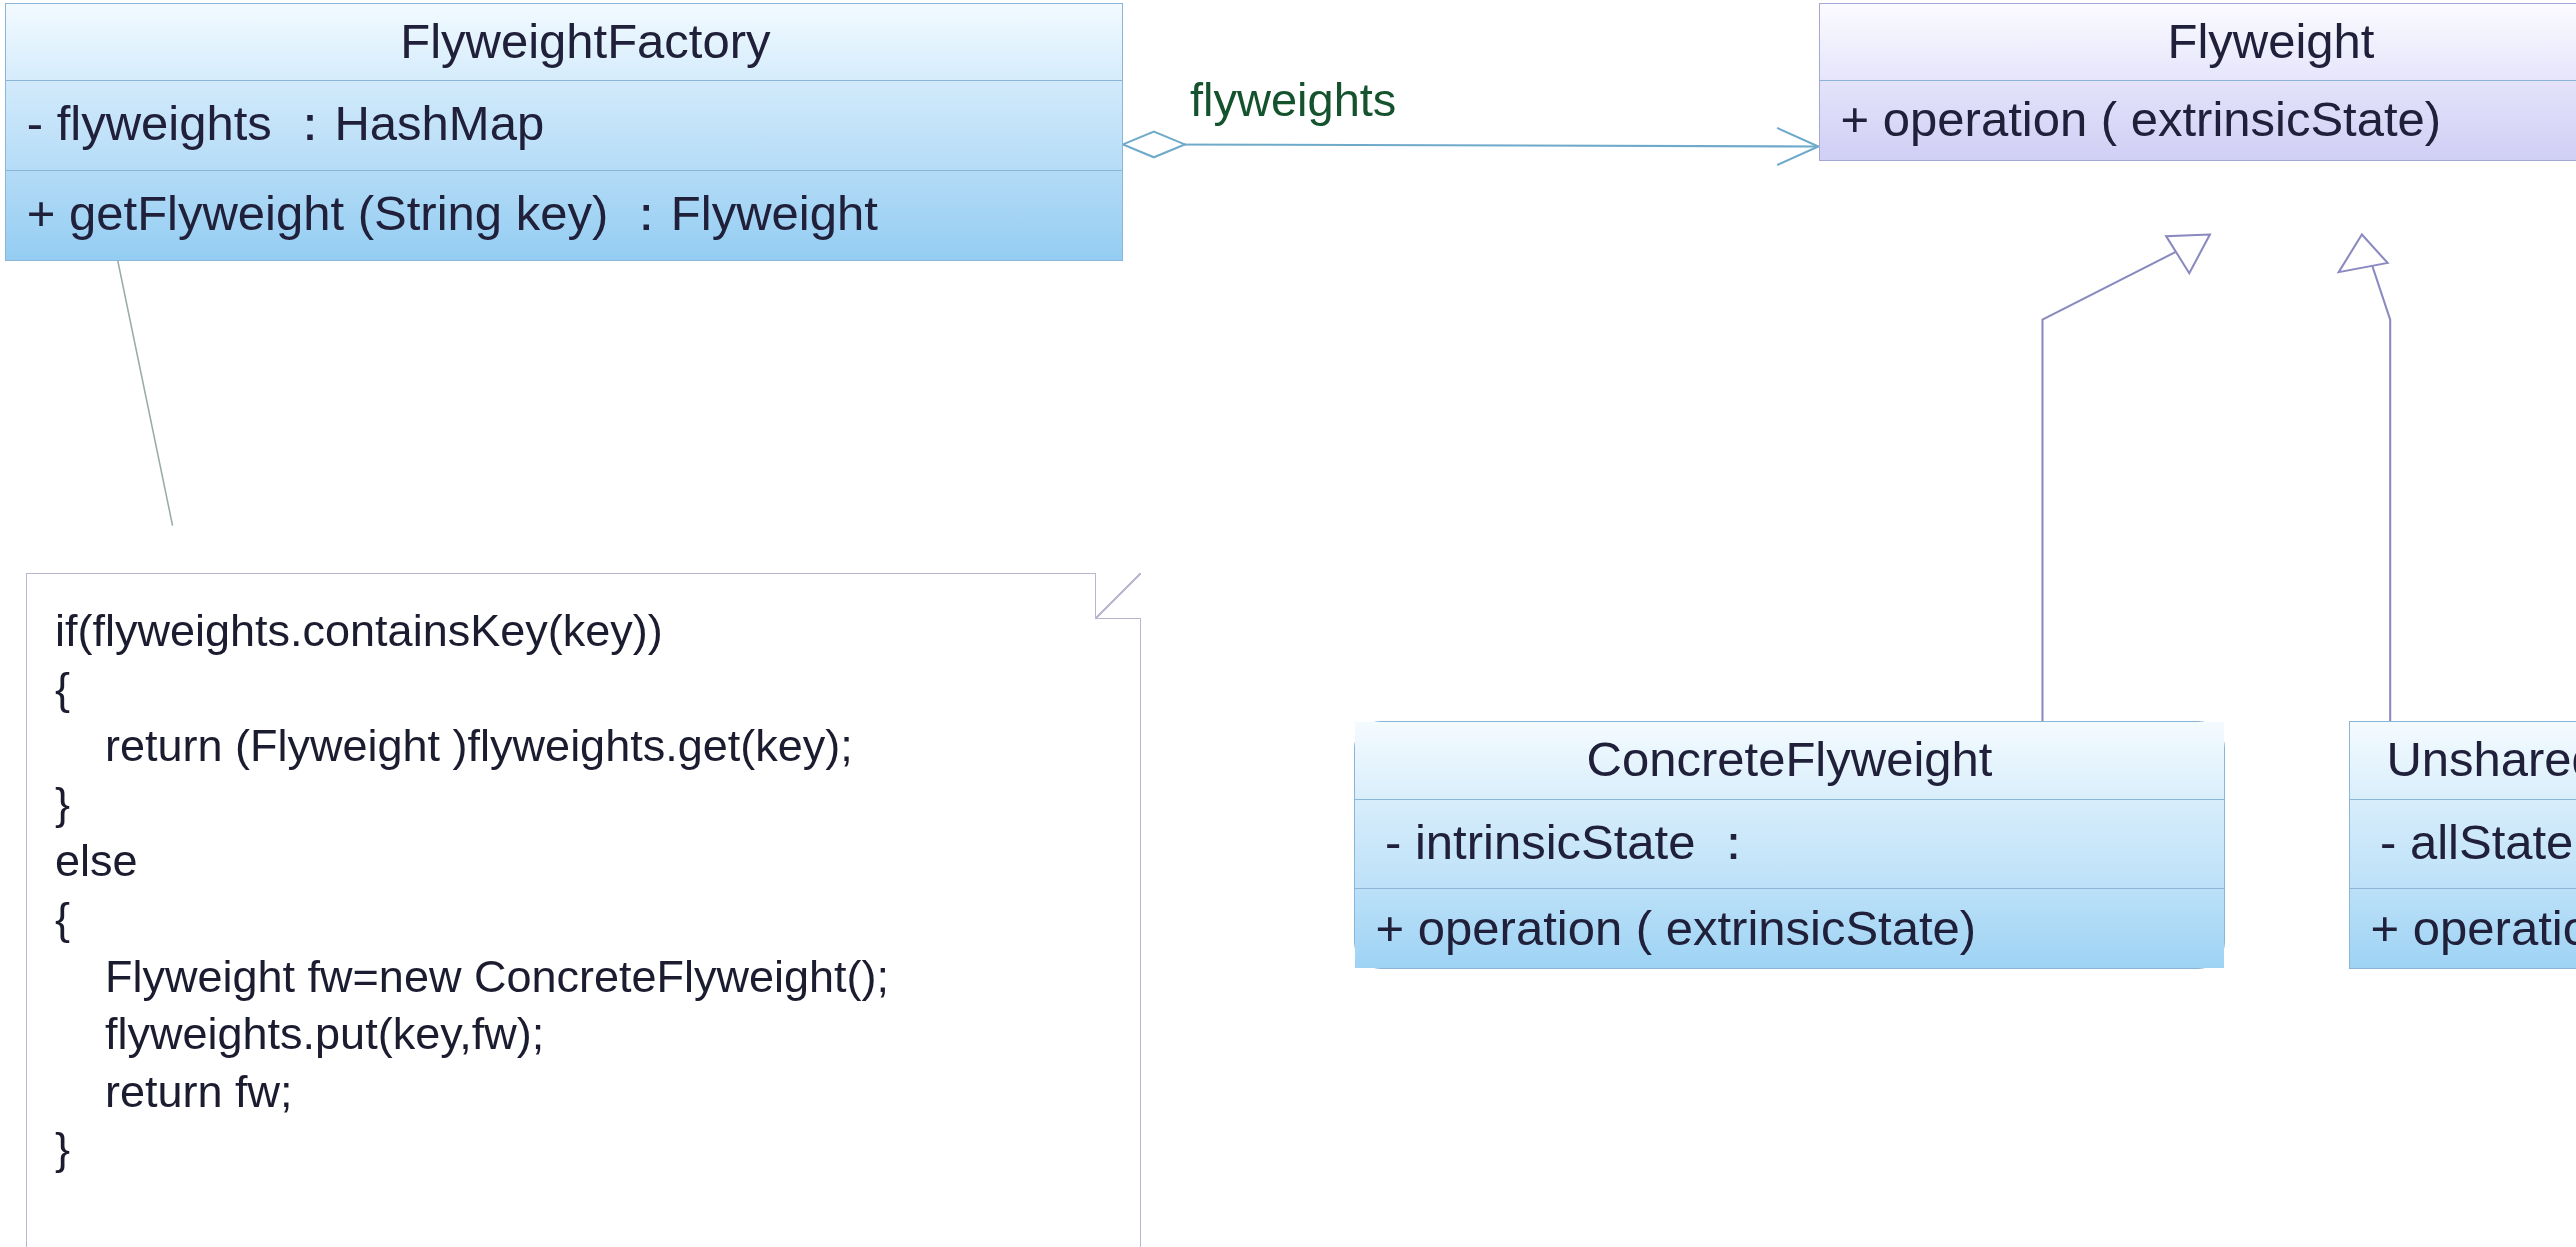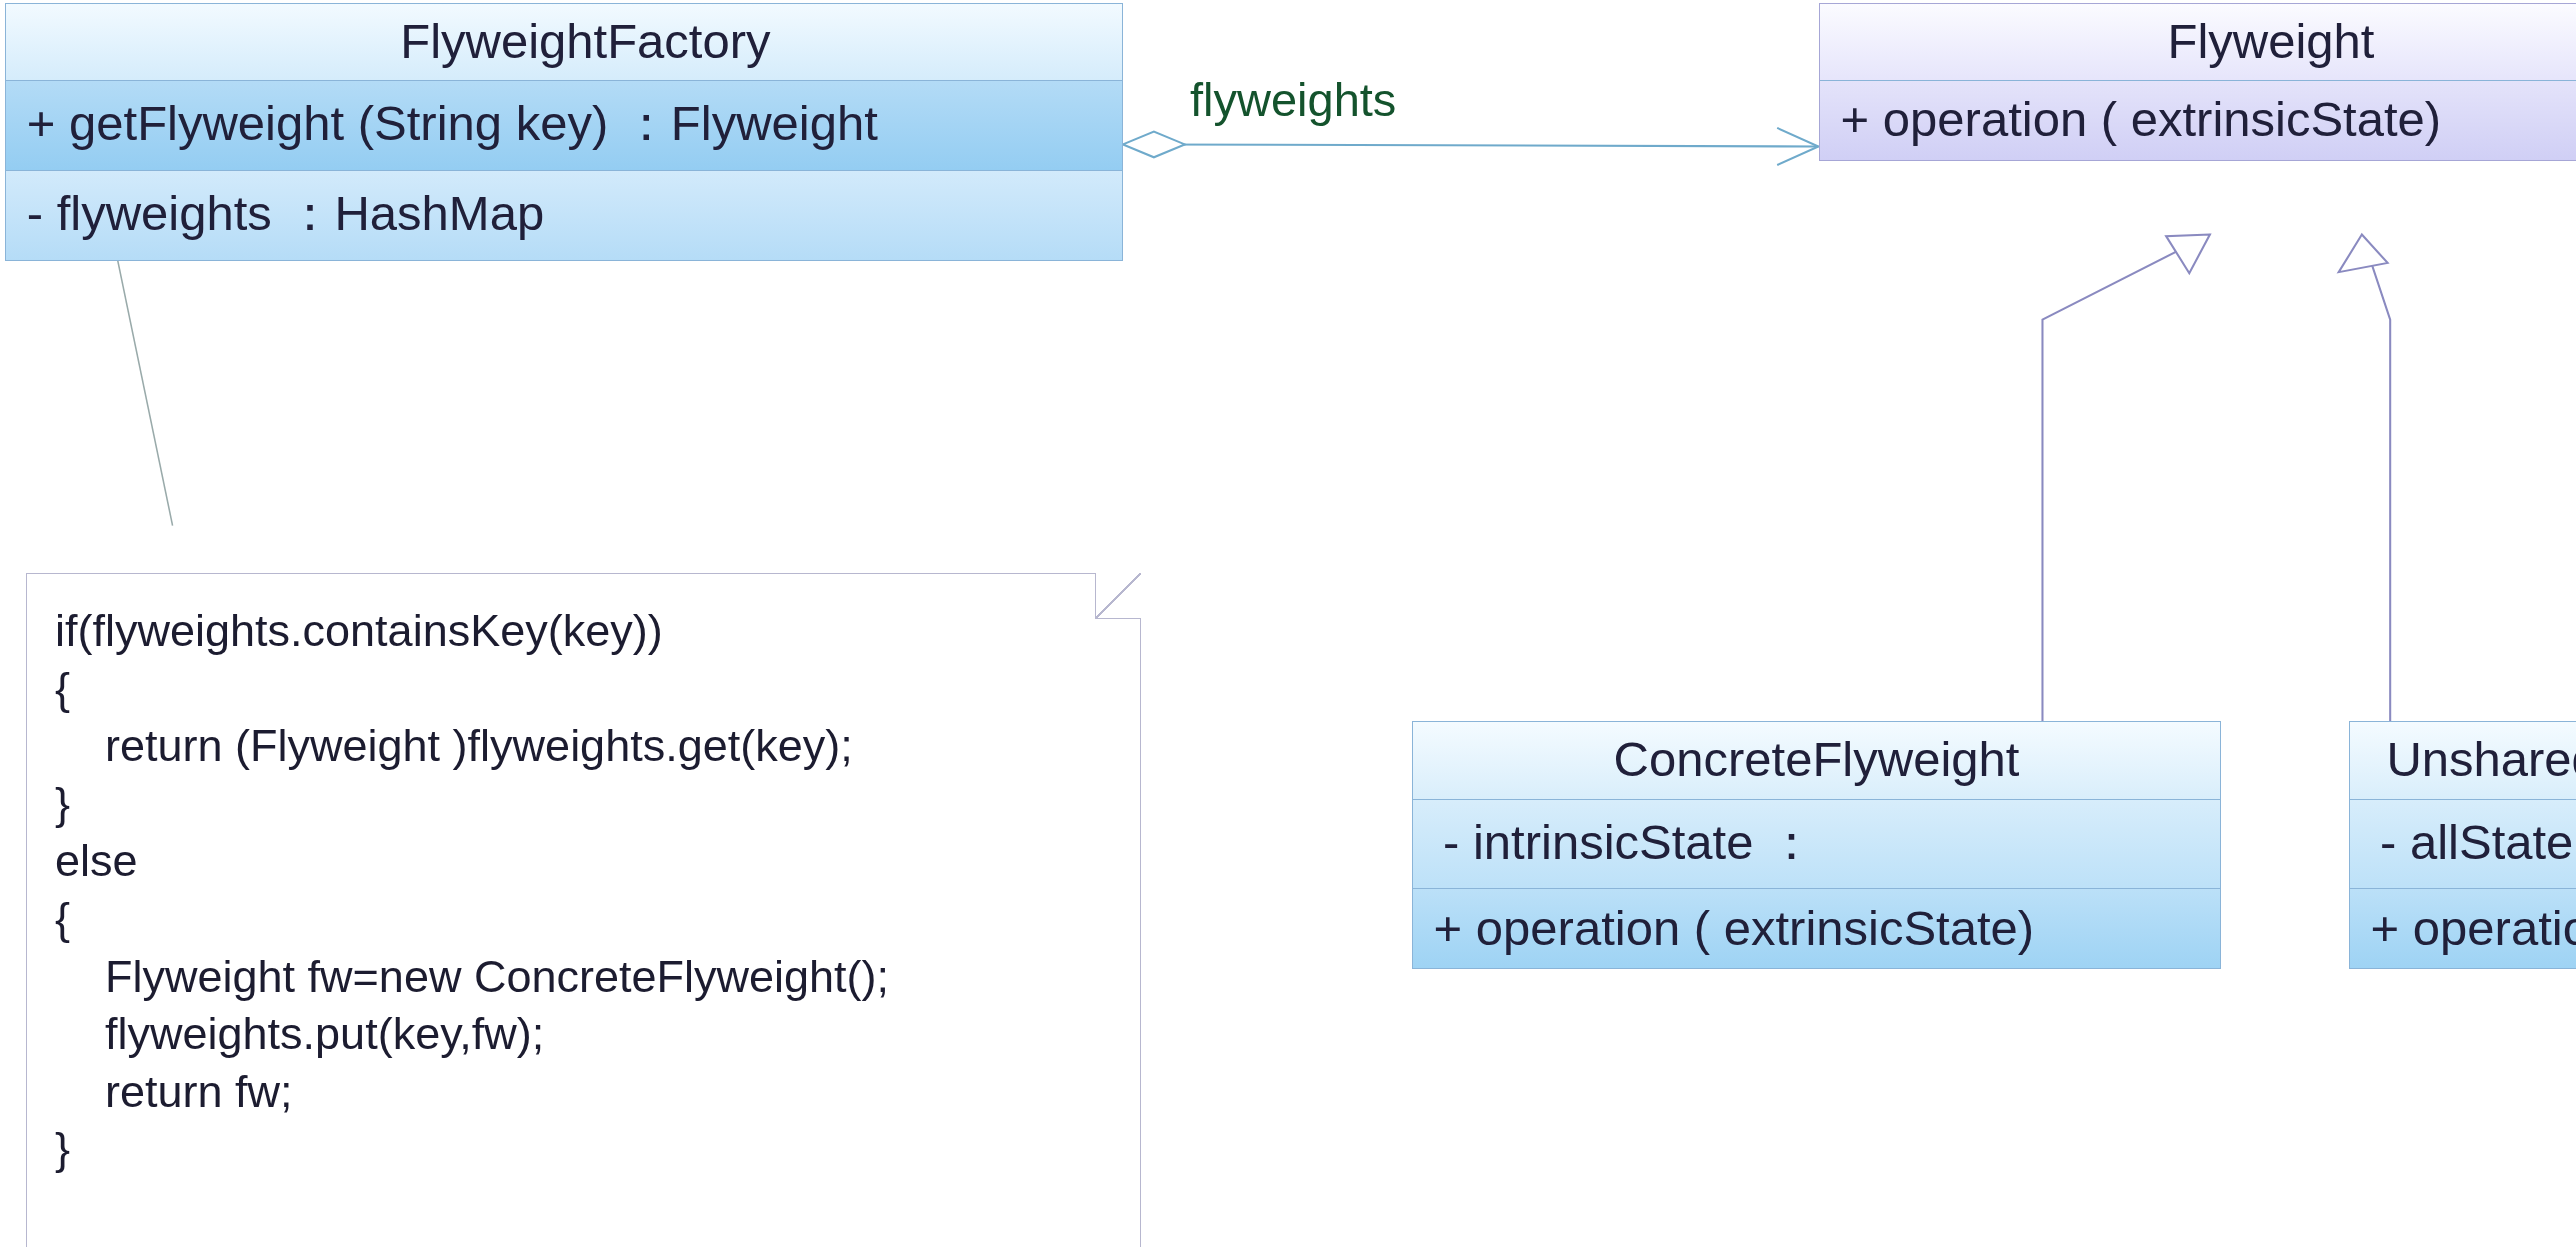--- a/index.html
+++ b/index.html
@@ -111,30 +111,30 @@
   </g>
 
   <g>
     <polyline points="4640,1400 4640,620 4585,455" fill="none" stroke="#8a8ac0" stroke-width="4"></polyline>
     <polygon points="4585,455 4540,528 4635,510" fill="#ffffff" stroke="#8a8ac0" stroke-width="4"></polygon>
   </g>
 </svg>
 
 <div class="uml-class" style="left:5.2px; top:2.6px; width:1118px;">
   <div class="uml-title g-factory-title">FlyweightFactory</div>
+  <div class="uml-row g-factory-attr">-  flyweights ：HashMap</div>
   <div class="uml-row g-factory-op">+  getFlyweight (String key) ：Flyweight</div>
-  <div class="uml-row g-factory-attr">-  flyweights ：HashMap</div>
 </div>
 
 <div class="uml-class" style="left:1819px; top:2.6px; width:904px; border-color:#a6a6d6;">
   <div class="uml-title g-iface-title">Flyweight</div>
   <div class="uml-row g-iface-op">+  operation ( extrinsicState)</div>
 </div>
 
-<div class="uml-class" style="left:1412px; top:721px; width:809px;">
+<div class="uml-class" style="left:1354px; top:721px; width:871px;border-radius:27px;">
   <div class="uml-title g-conc-title">ConcreteFlyweight</div>
   <div class="uml-row g-conc-attr">-  intrinsicState ：</div>
   <div class="uml-row g-conc-op">+  operation ( extrinsicState)</div>
 </div>
 
 <div class="uml-class" style="left:2349px; top:721px; width:693px;">
   <div class="uml-title g-conc-title">UnsharedConcreteFlyweight</div>
   <div class="uml-row g-conc-attr">-  allState ：</div>
   <div class="uml-row g-conc-op">+  operation ( extrinsicState)</div>
 </div>

